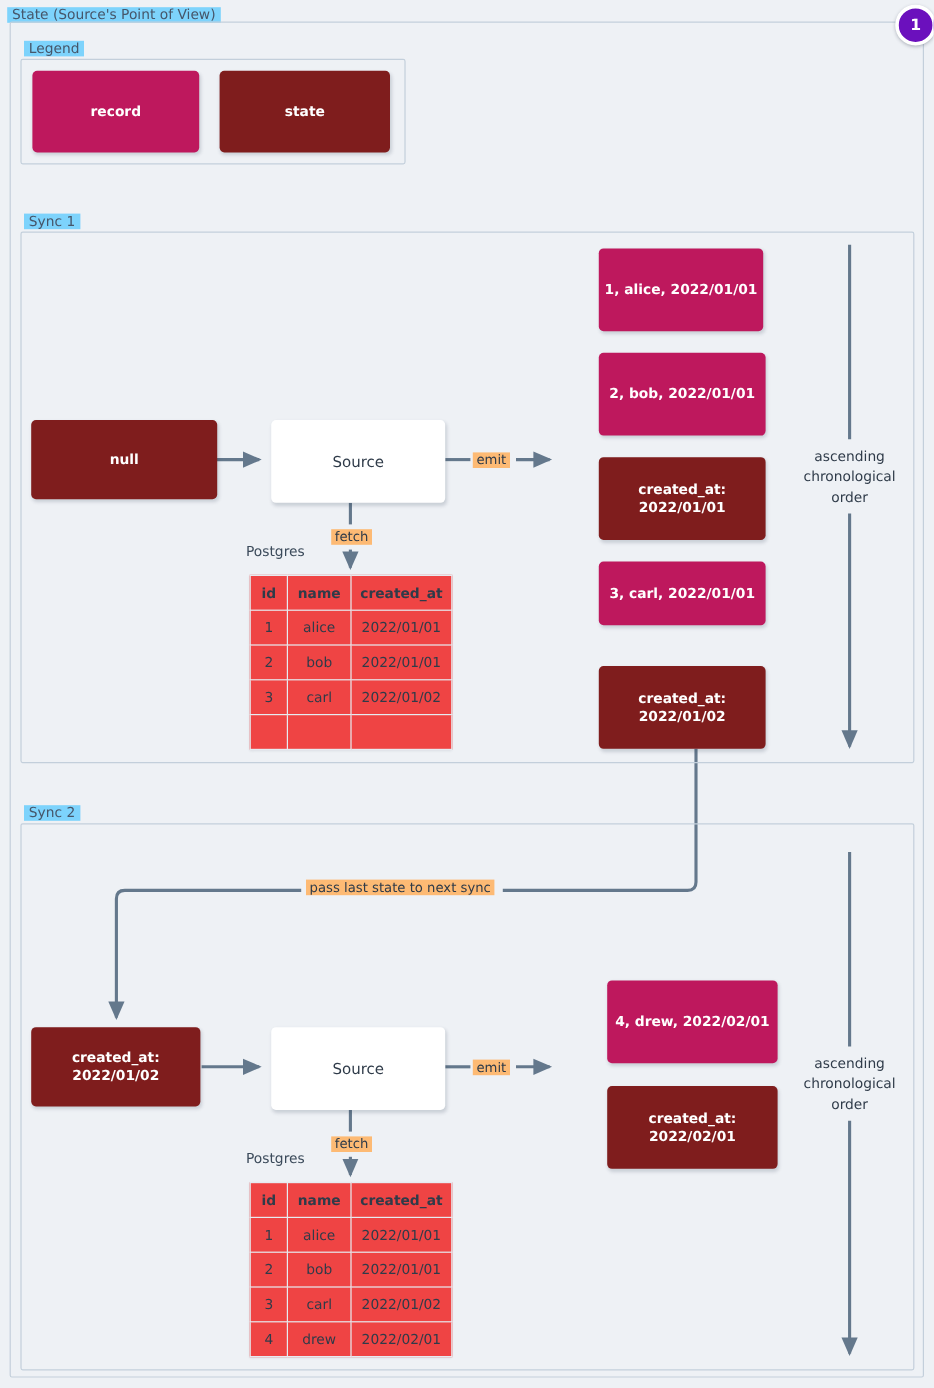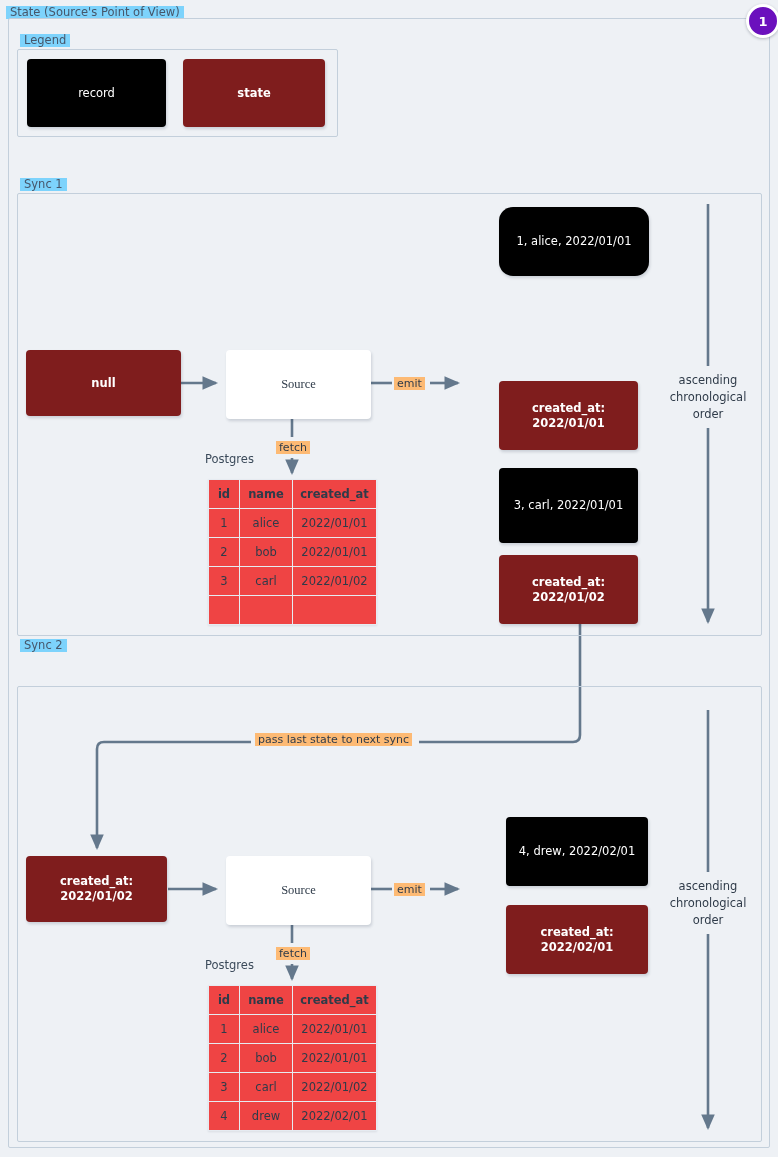--- a/index.html
+++ b/index.html
@@ -40,35 +40,34 @@
     border-radius: 4px;
     display: flex;
     align-items: center;
     justify-content: center;
     text-align: center;
     font-size: 11.5px;
     line-height: 15px;
     box-shadow: 1px 2px 3px rgba(40,55,75,0.18);
   }
   .node.record {
-    background: #000000;
+    background: #be185d;
     color: #ffffff;
-    font-weight: normal;
+    font-weight: bold;
   }
   .node.state {
     background: #7f1d1d;
     color: #ffffff;
     font-weight: bold;
   }
   .node.plain {
     background: #ffffff;
     color: #2f3b49;
     font-weight: normal;
     font-size: 12.5px;
-    font-family: Liberation Serif, serif;
   }
 
   
   .db-caption {
     position: absolute;
     font-size: 11.5px;
     color: #3b4a5a;
     white-space: nowrap;
   }
   table.db {
@@ -214,32 +213,33 @@
         <td>2022/01/02</td>
       </tr>
       <tr>
         <td></td>
         <td></td>
         <td></td>
       </tr>
     </tbody>
   </table>
 
-  <div class="node record" style="left:499px; top:207px; width:150px; height:69px;border-radius:14px;">1, alice, 2022/01/01</div>
+  <div class="node record" style="left:499px; top:207px; width:137px; height:69px;">1, alice, 2022/01/01</div>
+  <div class="node record" style="left:499px; top:294px; width:139px; height:69px;">2, bob, 2022/01/01</div>
   <div class="node state" style="left:499px; top:381px; width:139px; height:69px; white-space:pre-line;">created_at:
 2022/01/01</div>
-  <div class="node record" style="left:499px; top:468px; width:139px; height:75px;">3, carl, 2022/01/01</div>
+  <div class="node record" style="left:499px; top:468px; width:139px; height:53px;">3, carl, 2022/01/01</div>
   <div class="node state" style="left:499px; top:555px; width:139px; height:69px; white-space:pre-line;">created_at:
 2022/01/02</div>
 
   <div class="axis-label" style="left:658px; top:372px; width:100px;">ascending
 chronological
 order</div>
 
-  <div class="group-label" style="left:20px; top:639px;">Sync 2</div>
+  <div class="group-label" style="left:20px; top:671px;">Sync 2</div>
   <div class="group" style="left:17px; top:686px; width:745px; height:456px;"></div>
 
   <div class="edge-label" style="left:255px; top:733px;">pass last state to next sync</div>
 
   <div class="node state" style="left:26px; top:856px; width:141px; height:66px; white-space:pre-line;">created_at:
 2022/01/02</div>
 
   <div class="node plain" style="left:226px; top:856px; width:145px; height:69px;">Source</div>
 
   <div class="edge-label" style="left:394px; top:883px;">emit</div>

